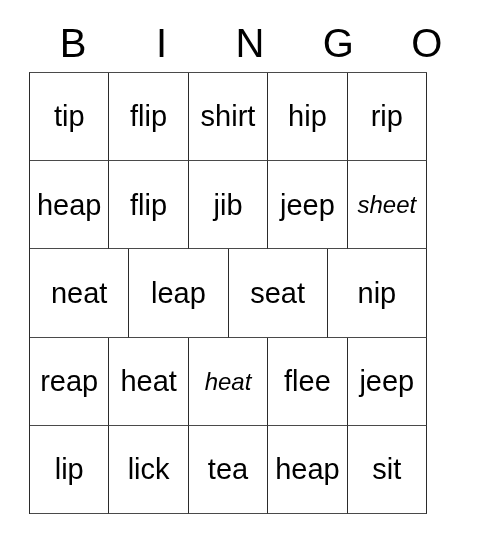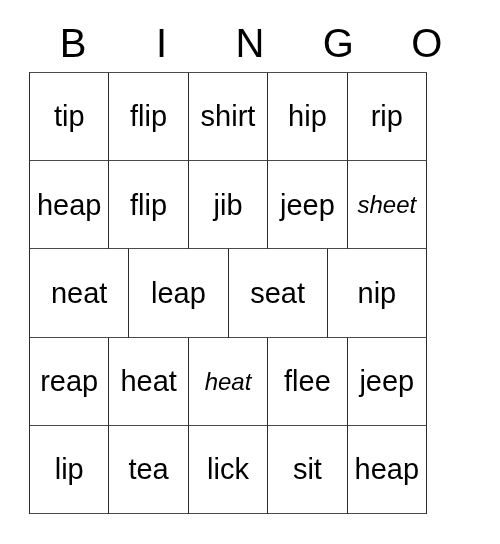--- a/index.html
+++ b/index.html
@@ -166,27 +166,27 @@
       <div class="grid-cell">
           <span class="cell-text">jeep</span>
         </div>
     </div>
 
     <div class="grid-row">
       <div class="grid-cell">
           <span class="cell-text">lip</span>
         </div>
       <div class="grid-cell">
+          <span class="cell-text">lick</span>
+        </div>
+      <div class="grid-cell">
           <span class="cell-text">tea</span>
         </div>
       <div class="grid-cell">
-          <span class="cell-text">lick</span>
+          <span class="cell-text">heap</span>
         </div>
       <div class="grid-cell">
           <span class="cell-text">sit</span>
-        </div>
-      <div class="grid-cell">
-          <span class="cell-text">heap</span>
         </div>
     </div>
 
   </div>
 </div>
 
 </body></html>

